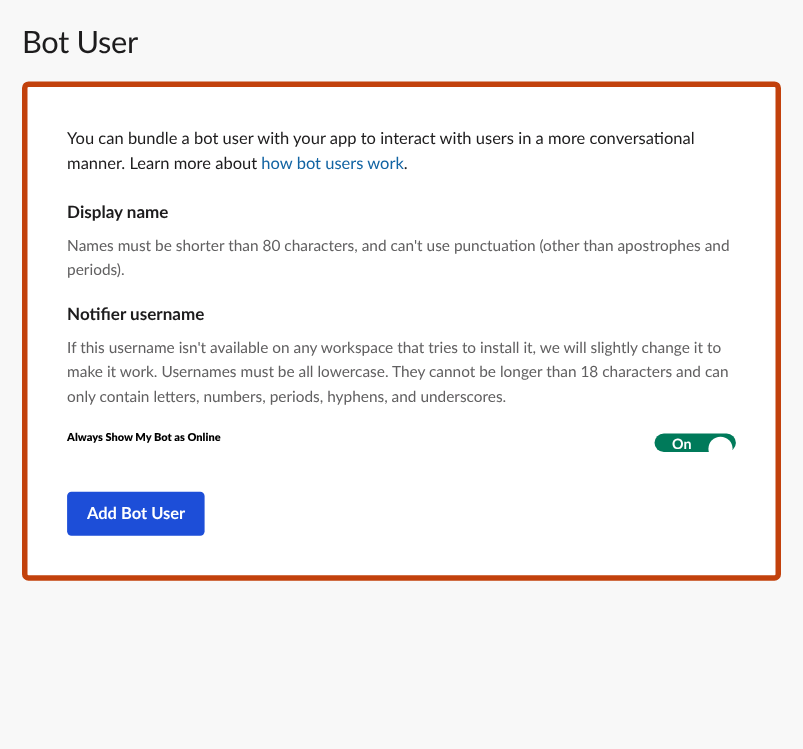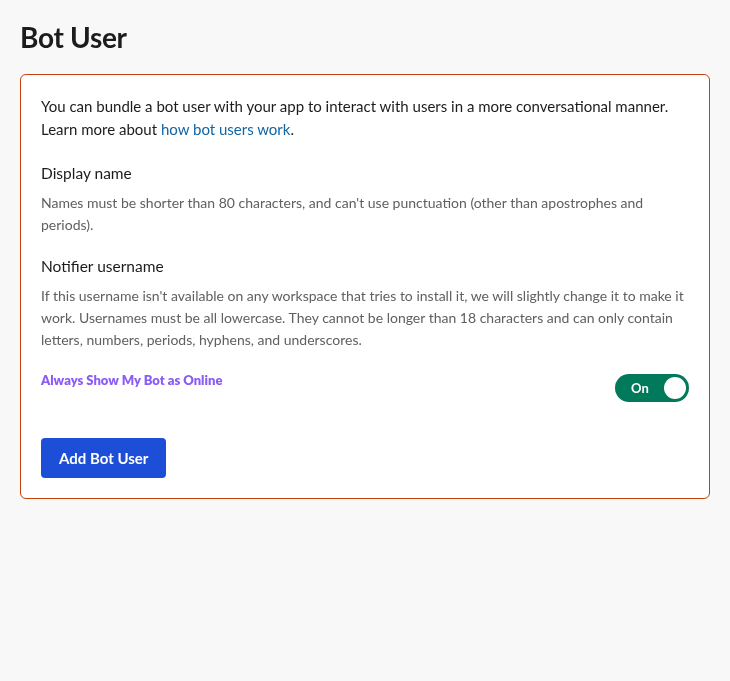--- a/index.html
+++ b/index.html
@@ -10,46 +10,46 @@
     body {
       font-family: -apple-system, BlinkMacSystemFont, "Segoe UI", "Lato", Helvetica, Arial, sans-serif;
       background: #f8f8f8;
       width: 730px;
       height: 681px;
       padding: 20px;
       color: #1d1c1d;
     }
     .page-title {
       font-size: 28px;
-      font-weight: 700;
+      font-weight: 400;
       margin-bottom: 20px;
       letter-spacing: -0.3px;
     }
     .card {
       background: #ffffff;
-      border: 1px solid #c2410c;
+      border: 5px solid #c2410c;
       border-radius: 6px;
-      padding: 20px;
+      padding: 36px;
     }
     .intro-text {
       font-size: 15px;
       line-height: 1.5;
       margin-bottom: 24px;
       color: #1d1c1d;
     }
     .intro-text a {
       color: #1264a3;
       text-decoration: none;
     }
     .field-group {
       margin-bottom: 22px;
     }
     .field-label {
       font-size: 15.5px;
-      font-weight: 400;
+      font-weight: 700;
       margin-bottom: 8px;
       display: block;
       color: #1d1c1d;
     }
     .text-input {
       width: 100%;
       padding: 9px 12px;
       font-size: 15px;
       border: 1px solid #bbbbbb;
       border-radius: 4px;
@@ -68,34 +68,34 @@
       justify-content: space-between;
       align-items: flex-start;
       gap: 24px;
       margin-top: 8px;
       margin-bottom: 36px;
     }
     .toggle-text {
       flex: 1;
     }
     .toggle-label {
-      font-size: 13px;
+      font-size: 10px;
       font-weight: 800;
       margin-bottom: 2px;
-      color: #8b5cf6;
+      color: #000000;
     }
     .toggle-description {
       font-size: 15px;
       line-height: 1.5;
       color: #1d1c1d;
     }
     .toggle {
       position: relative;
       width: 74px;
-      height: 28px;
+      height: 17px;
       background: #007a5a;
       border-radius: 14px;
       cursor: pointer;
       flex-shrink: 0;
       display: flex;
       align-items: center;
       margin-top: 2px;
     }
     .toggle-text-on {
       color: #ffffff;

